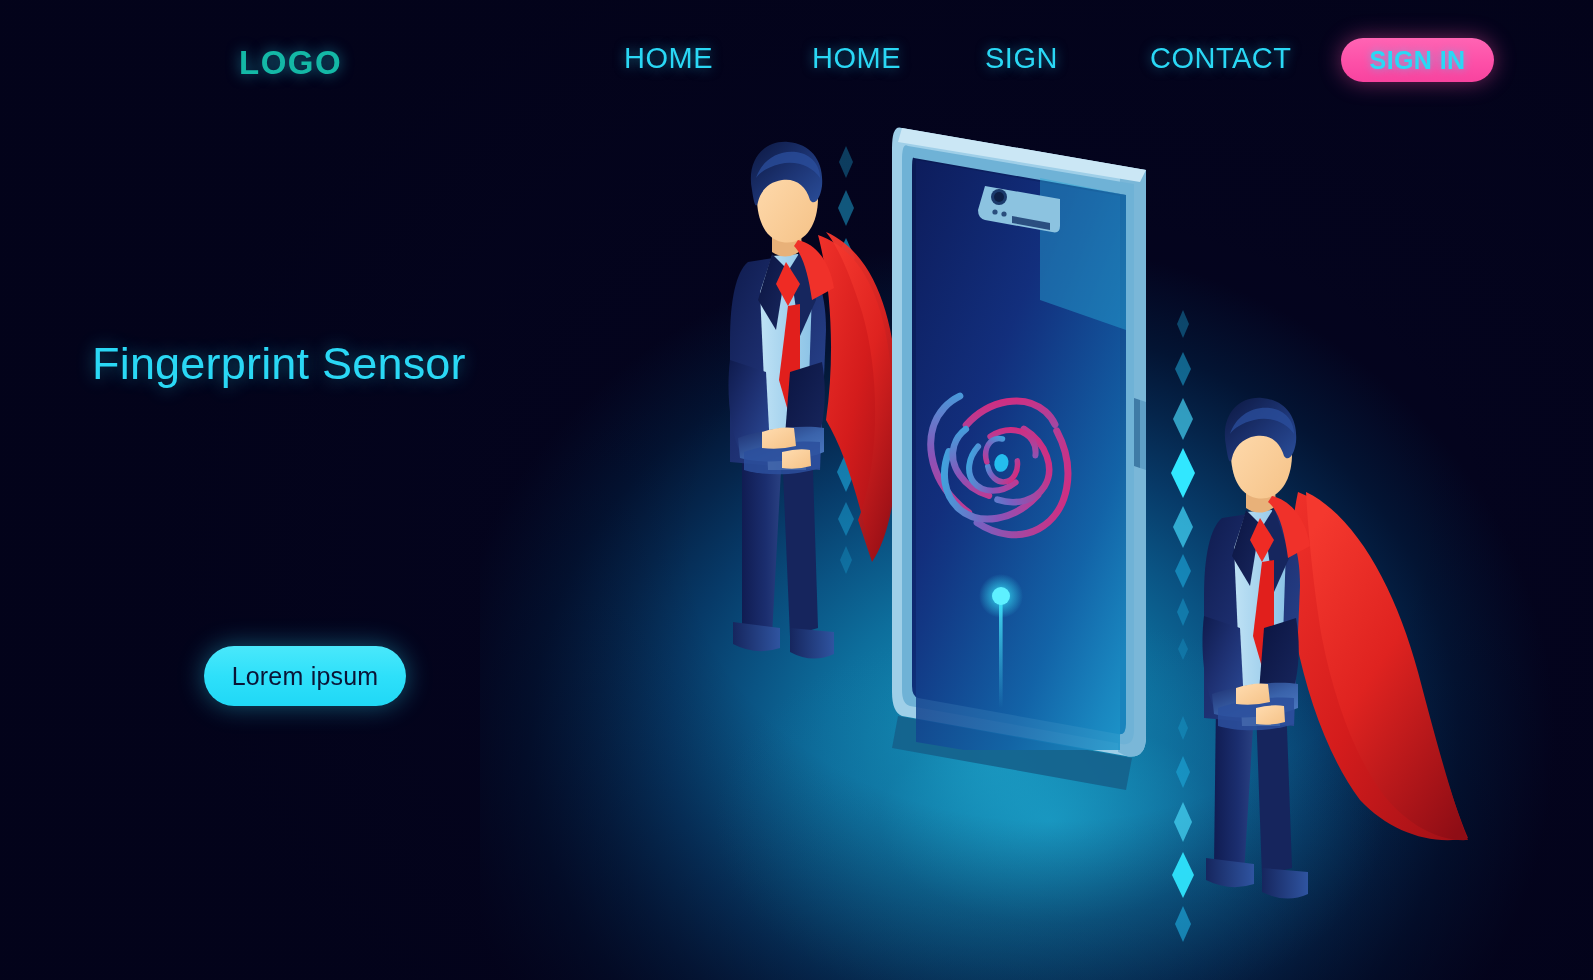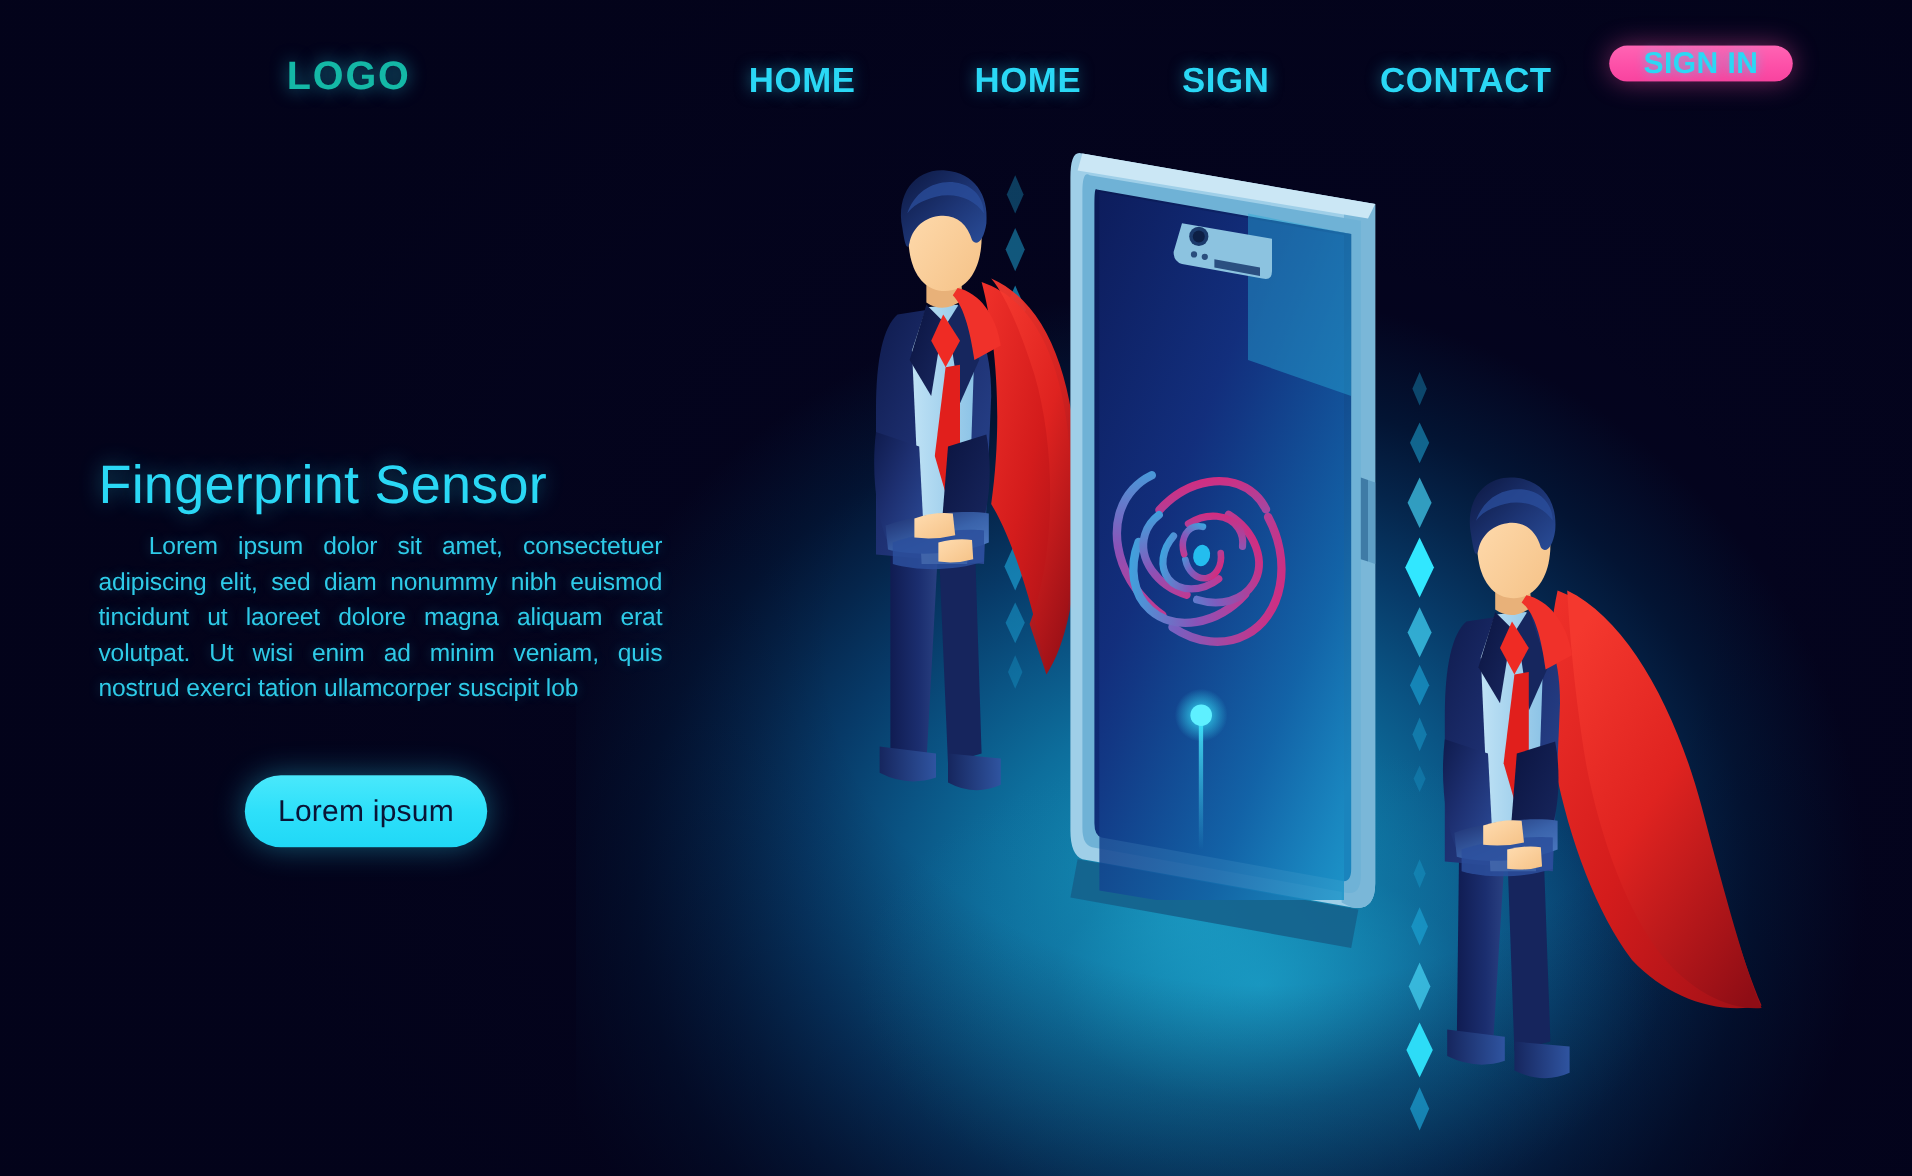--- a/index.html
+++ b/index.html
@@ -57,51 +57,51 @@
     z-index:40;
   }
   #logo {
     position:absolute; left:239px; top:44px;
     font-size:33px; font-weight:bold; letter-spacing:1.5px;
     color:#14b8a6;
     font-family:"Liberation Sans", sans-serif;
     text-shadow:0 0 14px rgba(42,216,245,.55);
   }
   .nav-link {
-    position:absolute; top:52px;
-    font-size:29px; font-weight:bold; letter-spacing:.5px;
+    position:absolute; top:42px;
+    font-size:29px; font-weight:normal; letter-spacing:.5px;
     color:#2ad8f5;
     text-shadow:0 0 12px rgba(42,216,245,.5);
     cursor:pointer; white-space:nowrap;
   }
   #nav-home    { left:624px; }
   #nav-blog    { left:812px; }
   #nav-about   { left:985px; }
   #nav-contact { left:1150px; }
 
   #signin-btn {
     position:absolute; left:1341px; top:38px;
-    width:153px; height:30px;
+    width:153px; height:44px;
     border-radius:23px;
     background:linear-gradient(180deg,#ff64b4 0%,#fd50a8 55%,#f8439f 100%);
     border:none;
     display:flex; align-items:center; justify-content:center;
     cursor:pointer;
     box-shadow:0 0 22px rgba(253,80,168,.45);
   }
   #signin-label {
     font-size:25px; font-weight:bold; letter-spacing:.4px;
     color:#2ad8f5; text-shadow:0 0 9px rgba(42,216,245,.6);
     font-family:"Liberation Sans", sans-serif;
   }
 
   
   #hero {
-    position:absolute; left:82px; top:340px;
-    width:470px; z-index:30;margin-top:40px;
+    position:absolute; left:92px; top:340px;
+    width:470px; z-index:30;
   }
   #hero-title {
     font-size:45px; font-weight:normal;
     color:#2ad8f5;
     letter-spacing:.2px;
     text-shadow:0 0 18px rgba(42,216,245,.45);
     line-height:1.05;
   }
   #hero-desc {
     margin-top:14px;
@@ -432,20 +432,19 @@
     <a class="nav-link" id="nav-about">SIGN</a>
     <a class="nav-link" id="nav-contact">CONTACT</a>
 
     <button id="signin-btn">
       <span id="signin-label">SIGN IN</span>
     </button>
   </nav>
 
   <section id="hero">
     <h1 id="hero-title">Fingerprint Sensor</h1>
-    <p id="hero-desc">Lorem ipsum dolor sit amet, consectetuer adipiscing elit, sed diam nonummy nibh euismod tincidunt ut laoreet dolore magna aliquam erat volutpat. Ut wisi enim ad minim veniam, quis nostrud exerci tation ullamcorper suscipit lob</p>
   </section>
 
   <button id="cta-btn">
     <span id="cta-label">Lorem ipsum</span>
   </button>
 
 </div>
 
 </body></html>

